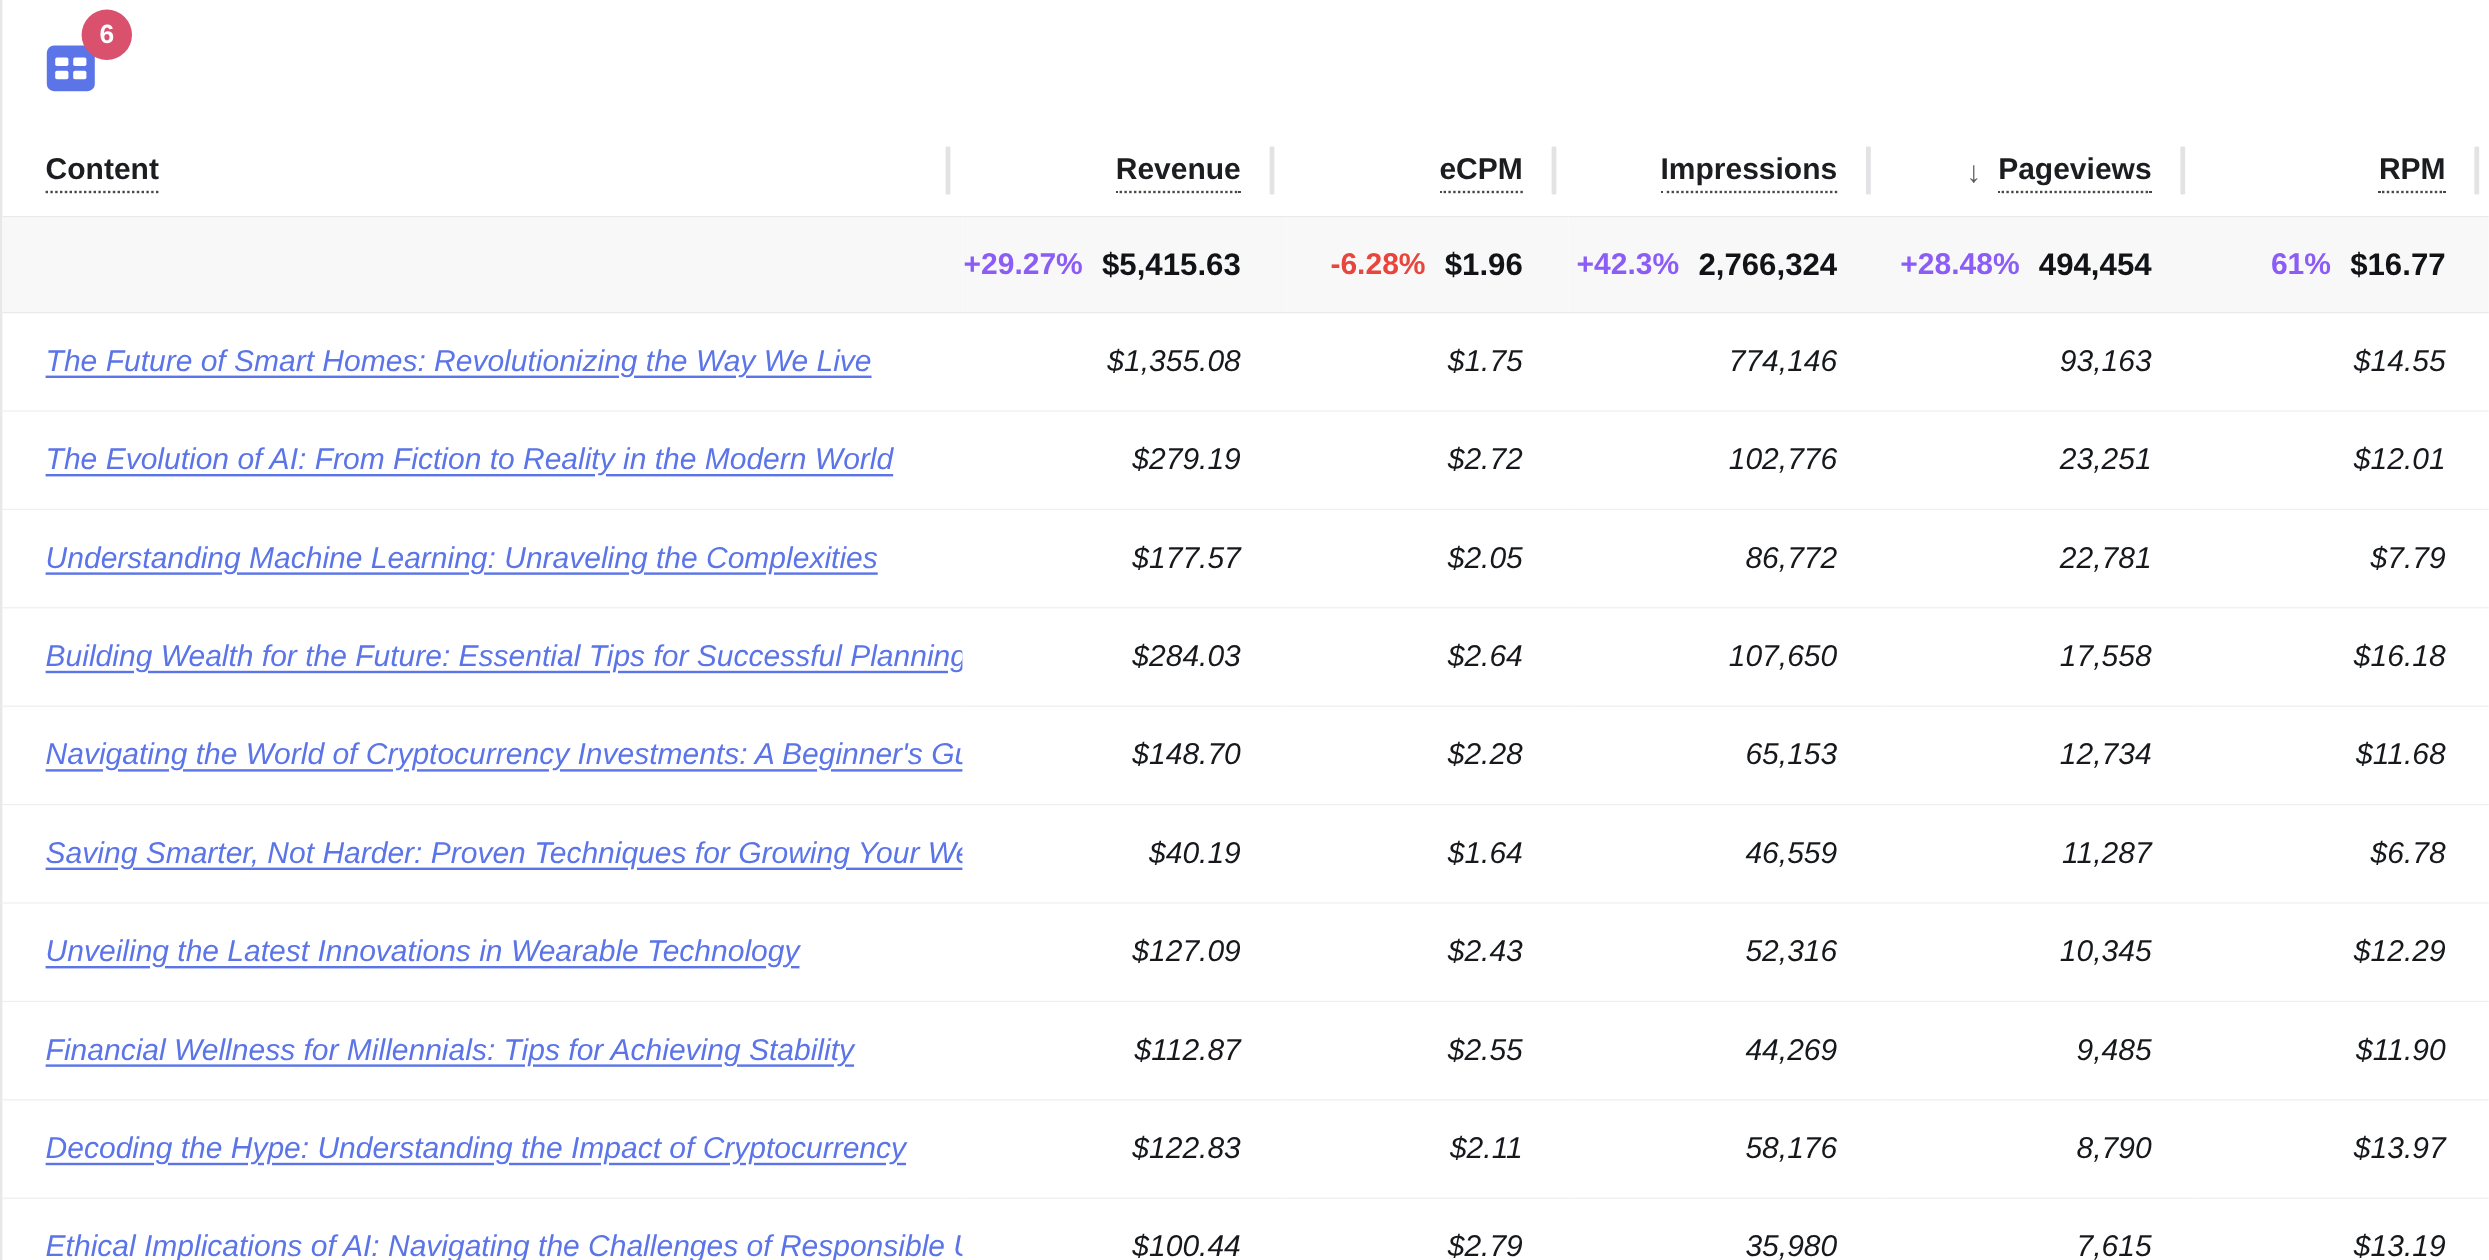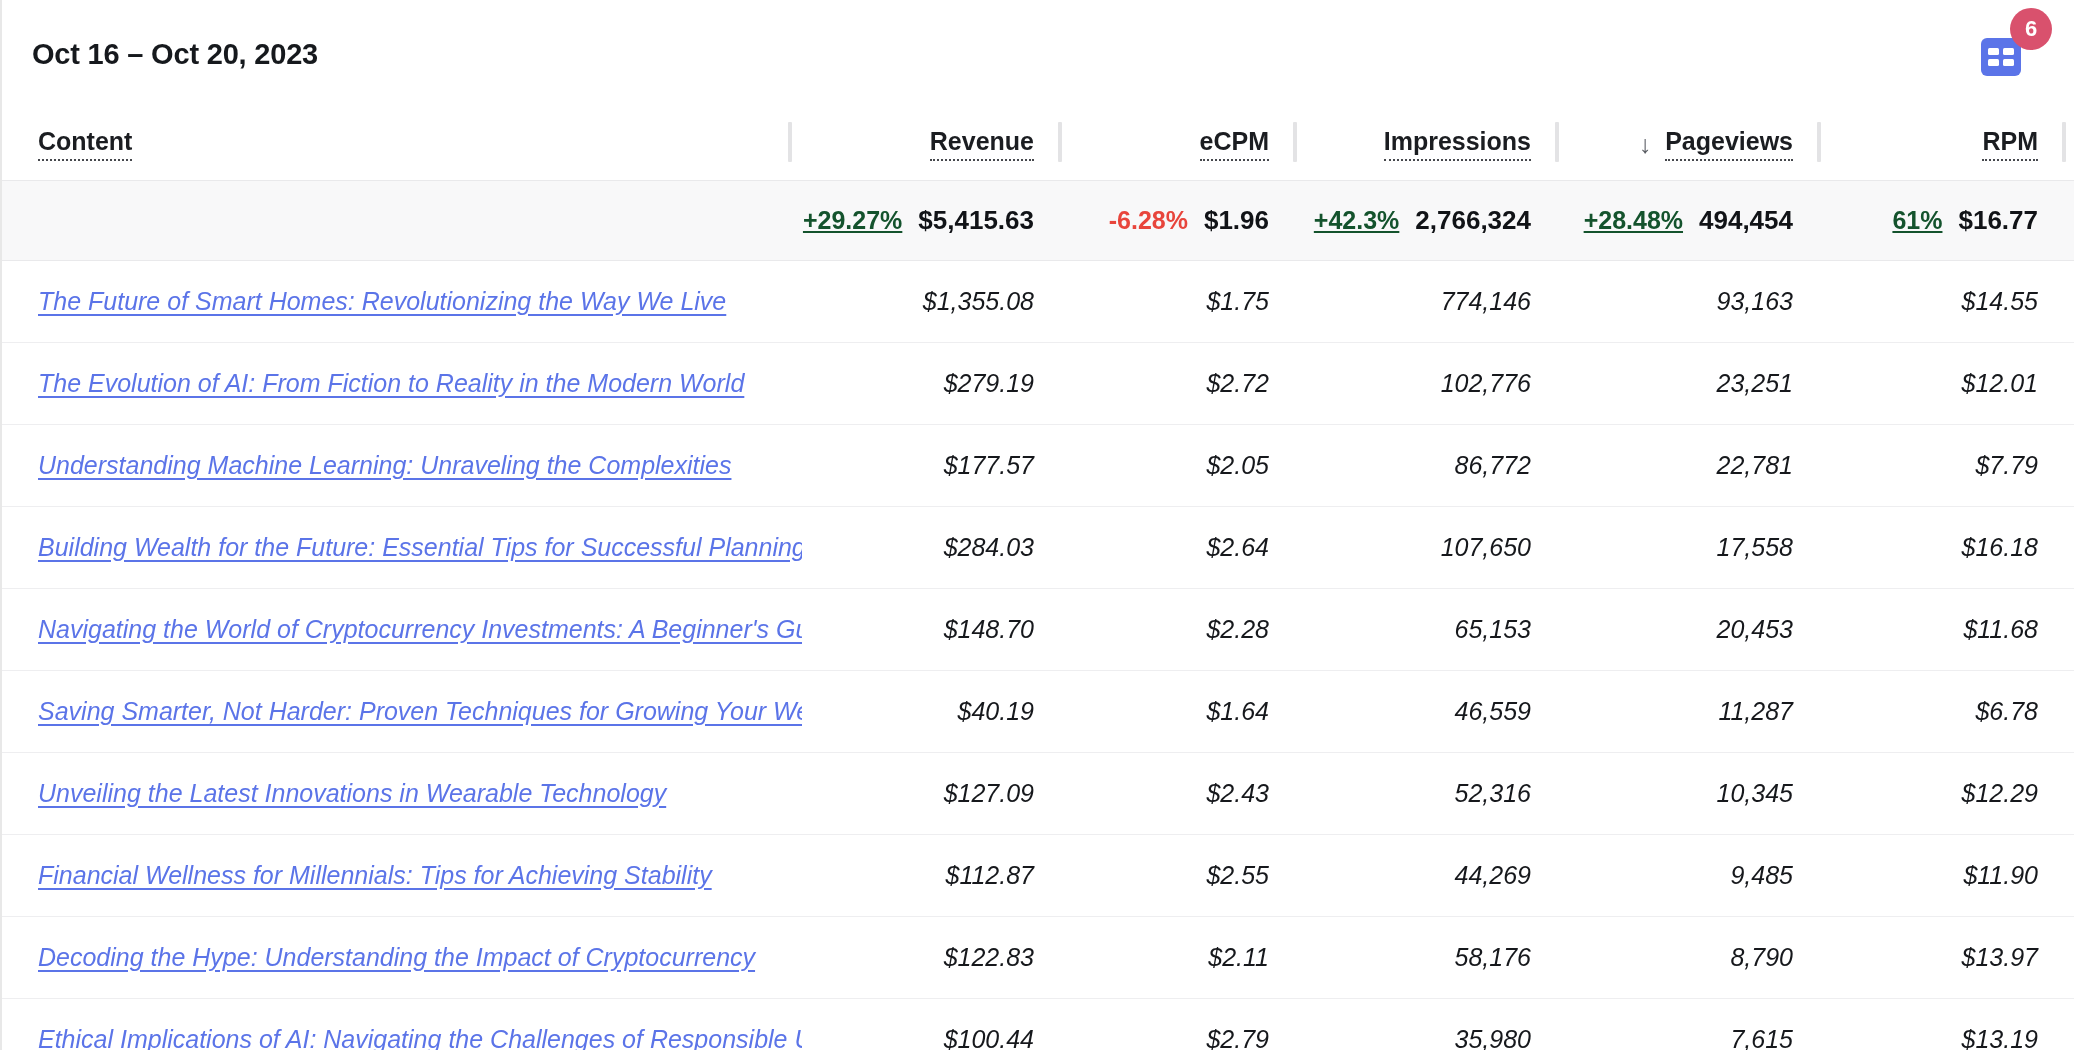--- a/index.html
+++ b/index.html
@@ -155,21 +155,21 @@
     align-items: center;
     justify-content: flex-end;
     padding-right: 38px;
     gap: 16px;
     white-space: nowrap;
   }
   .delta {
     font-size: 25px;
     font-weight: bold;
   }
-  .delta.up   { color: #14532d; text-decoration: underline; }
+  .delta.up   { color: #8b5cf6; }
   .delta.down { color: #e8453c; }
   .sum-val {
     font-size: 26px;
     font-weight: bold;
     color: #111317;
   }
 
   
   tr.data-row { border-bottom: 1.5px solid #eeeef0; }
   tr.data-row td { height: 82px; font-style: italic; }
@@ -196,21 +196,20 @@
     color: #16181c;
     white-space: nowrap;
   }
 </style>
 </head>
 <body>
 
 <div id="page">
 
   <div class="top-bar">
-    <div class="date-range-title">Oct 16 – Oct 20, 2023</div>
 
     <div class="icon-wrap">
       <span class="table-icon">
         <span class="cell c1"></span>
         <span class="cell c2"></span>
         <span class="cell c3"></span>
         <span class="cell c4"></span>
       </span>
       <span class="badge">6</span>
     </div>
@@ -344,21 +343,21 @@
           <td class="num-cell">$2.64</td>
           <td class="num-cell">107,650</td>
           <td class="num-cell">17,558</td>
           <td class="num-cell">$16.18</td>
         </tr>
         <tr class="data-row">
           <td class="content-cell"><span class="content-link">Navigating the World of Cryptocurrency Investments: A Beginner's Guide</span></td>
           <td class="num-cell">$148.70</td>
           <td class="num-cell">$2.28</td>
           <td class="num-cell">65,153</td>
-          <td class="num-cell">20,453</td>
+          <td class="num-cell">12,734</td>
           <td class="num-cell">$11.68</td>
         </tr>
         <tr class="data-row">
           <td class="content-cell"><span class="content-link">Saving Smarter, Not Harder: Proven Techniques for Growing Your Wealth</span></td>
           <td class="num-cell">$40.19</td>
           <td class="num-cell">$1.64</td>
           <td class="num-cell">46,559</td>
           <td class="num-cell">11,287</td>
           <td class="num-cell">$6.78</td>
         </tr>

